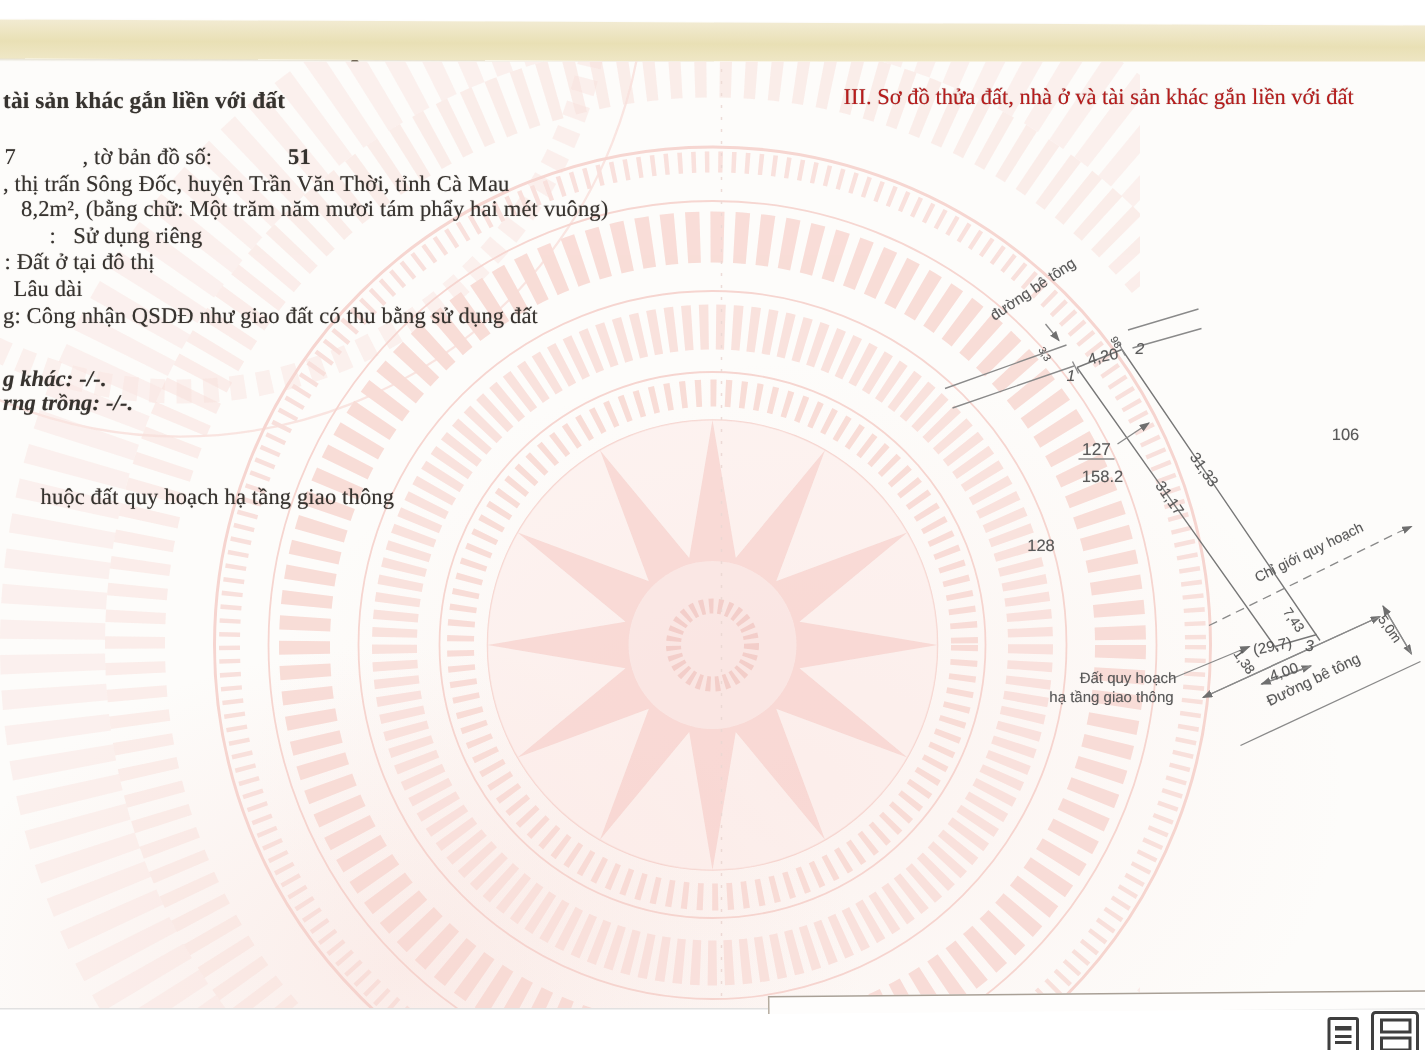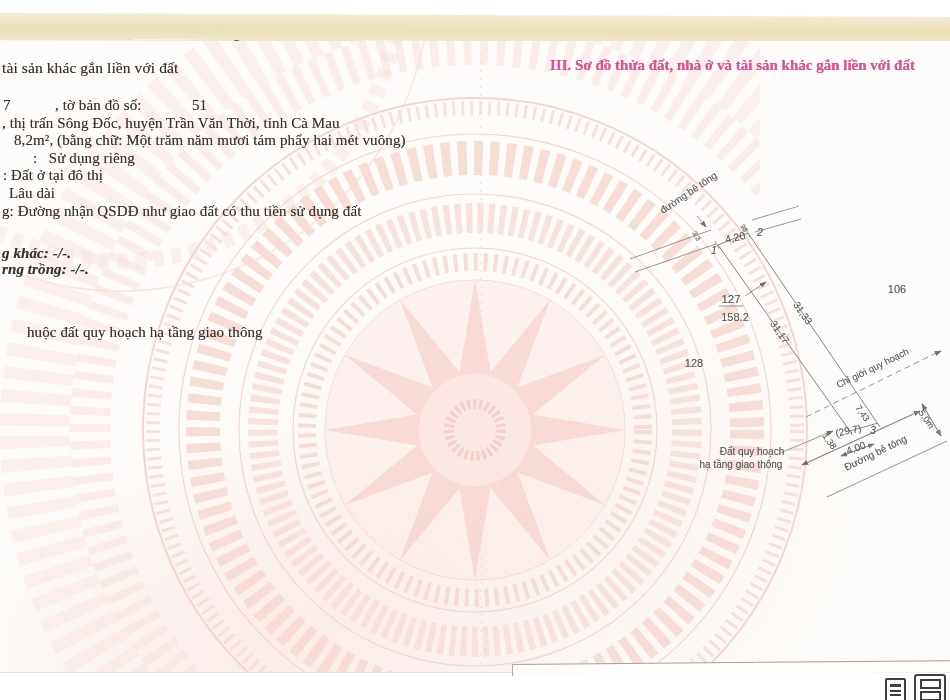--- a/index.html
+++ b/index.html
@@ -12,24 +12,24 @@
   .speck{position:absolute;left:234px;top:40px;width:5px;height:3px;background:#6f6453;border-radius:1px;}
   
   .paper{position:absolute;left:0;top:41px;width:950px;height:631px;background:#fdfcfa;
          background-image:
            radial-gradient(430px 300px at 28% 96%, rgba(245,201,194,.30), transparent 72%),
            radial-gradient(520px 400px at 56% 76%, rgba(247,208,201,.22), transparent 70%);}
   .wm{position:absolute;left:0;top:0;}
   
   .txt{position:absolute;white-space:pre;color:#36332f;font-size:15px;line-height:17px;
        letter-spacing:.1px;text-shadow:0 0 .6px rgba(74,62,56,.55);}
-  .b{font-weight:normal}
+  .b{font-weight:bold}
   .bi{font-weight:bold;font-style:italic}
   .heading-r{position:absolute;left:515px;top:57px;width:435px;text-align:center;
-             font-weight:bold;font-size:15px;color:#ec4899;white-space:pre;
+             font-weight:normal;font-size:15px;color:#b91c1c;white-space:pre;
              text-shadow:0 0 .6px rgba(74,62,56,.55);}
   
   .diag{position:absolute;left:0;top:0;pointer-events:none;}
   .diag text{font-family:"Liberation Sans",sans-serif;fill:#595959;
              text-shadow:0 0 .5px rgba(90,90,90,.4);}
   
   .footer{position:absolute;left:0;top:672px;width:950px;height:28px;background:#fff;
           border-top:1px solid #e1e1e1;}
   .strip{position:absolute;left:512px;top:662px;width:446px;height:11px;background:#fefdfc;
          border-top:1.5px solid #a9a096;border-left:1px solid #b5ac9f;transform:rotate(-.5deg);}
@@ -89,21 +89,21 @@
 
   <div class="txt b" style="left:2px;top:59px;font-size:15.5px;">tài sản khác gắn liền với đất</div>
   <div class="txt" style="left:3px;top:97px;">7</div>
   <div class="txt" style="left:55px;top:97px;">, tờ bản đồ số:</div>
   <div class="txt b" style="left:192px;top:97px;">51</div>
   <div class="txt" style="left:2px;top:115px;">, thị trấn Sông Đốc, huyện Trần Văn Thời, tỉnh Cà Mau</div>
   <div class="txt" style="left:2px;top:132px;margin-left:12px;">8,2m², (bằng chữ: Một trăm năm mươi tám phẩy hai mét vuông)</div>
   <div class="txt" style="left:3px;top:150px;margin-left:30px;">:   Sử dụng riêng</div>
   <div class="txt" style="left:3px;top:167px;">: Đất ở tại đô thị</div>
   <div class="txt" style="left:9px;top:185px;">Lâu dài</div>
-  <div class="txt" style="left:2px;top:203px;">g: Đường nhận QSDĐ như giao đất có thu tiền sử dụng đất</div>
+  <div class="txt" style="left:2px;top:203px;">g: Công nhận QSDĐ như giao đất có thu bằng sử dụng đất</div>
   <div class="txt bi" style="left:2px;top:245px;">g khác: -/-.</div>
   <div class="txt bi" style="left:2px;top:261px;">rng trồng: -/-.</div>
   <div class="txt" style="left:3px;top:324px;margin-left:24px;">huộc đất quy hoạch hạ tầng giao thông</div>
 
   <div class="heading-r">III. Sơ đồ thửa đất, nhà ở và tài sản khác gắn liền với đất</div>
 
   <svg class="diag" width="950" height="700" viewBox="0 0 950 700">
     <defs>
       <marker id="ah" markerWidth="8" markerHeight="6" refX="6.2" refY="2.6" orient="auto" markerUnits="userSpaceOnUse">
         <path d="M0,0 L7,2.6 L0,5.2 Z" fill="#6f6f6f"></path>

